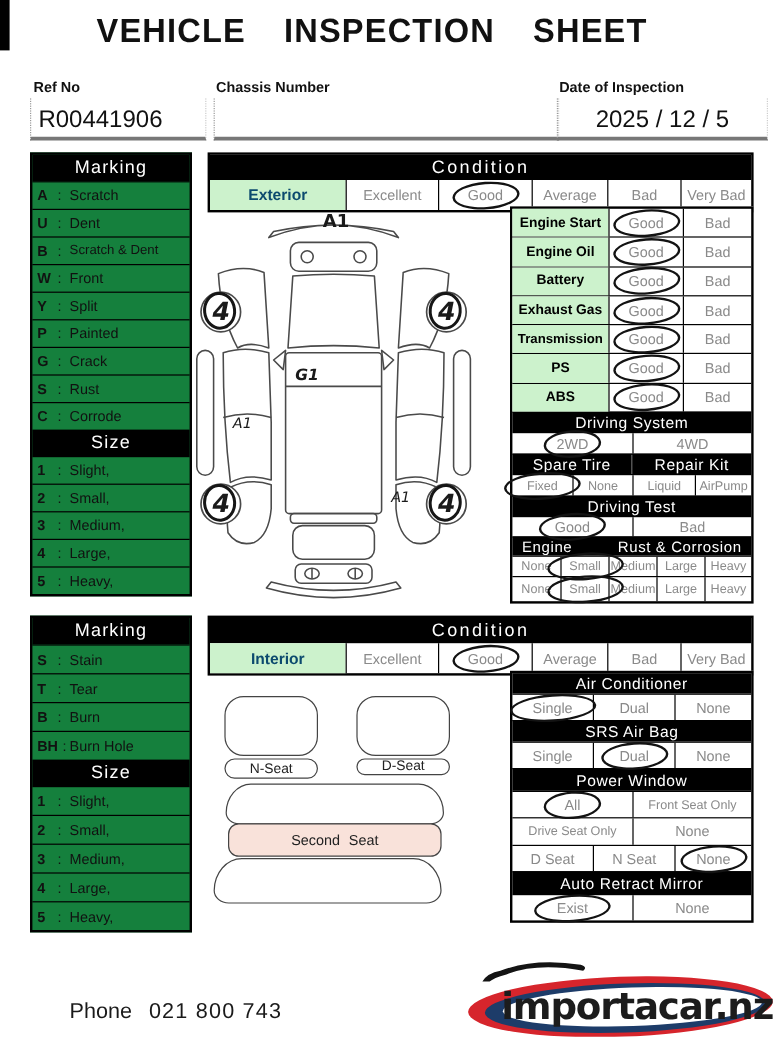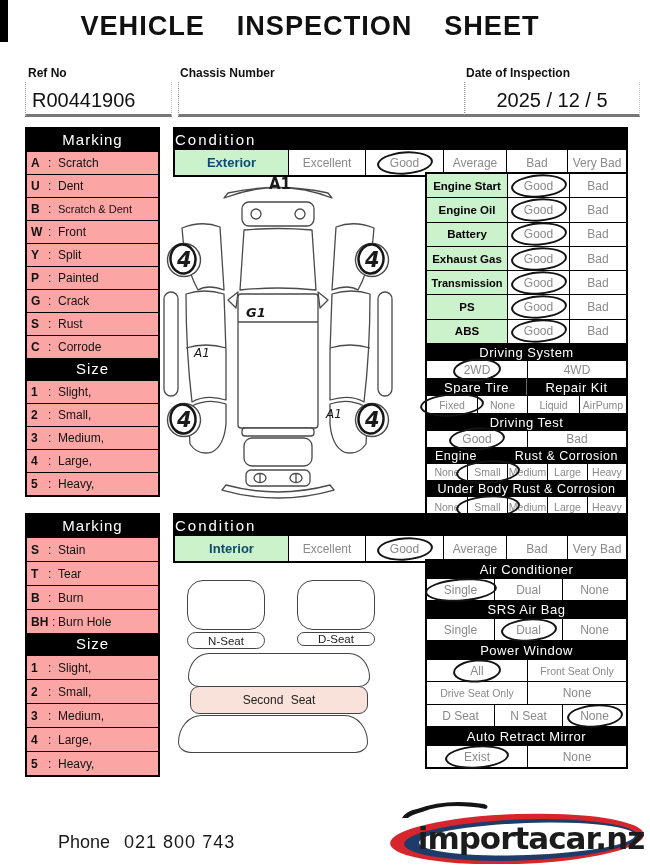--- a/index.html
+++ b/index.html
@@ -7,31 +7,31 @@
         font-family:"Liberation Sans",sans-serif;color:#111;}
   .corner-mark{position:absolute;left:0;top:0;width:8px;height:42px;background:#000;}
   .sheet-title{position:absolute;left:0;right:30px;top:10px;text-align:center;
         font-size:28px;font-weight:800;letter-spacing:1px;word-spacing:24px;transform:scaleX(.97);}
   .fld-label{position:absolute;font-size:12px;font-weight:bold;}
   .vbox{position:absolute;height:30px;border-bottom:3px solid #777;border-left:1px dotted #999;
         border-right:1px dotted #ccc;font-size:20px;display:flex;align-items:flex-end;padding:0 6px 2px;}
   .vbox.center{justify-content:center;}
 
   
-  .ltable{position:absolute;width:135px;border:2px solid #000;background:#fca5a5;box-sizing:border-box;}
+  .ltable{position:absolute;width:135px;border:2px solid #000;background:#15803d;box-sizing:border-box;}
   .bh{background:#000;color:#fff;text-align:center;font-size:15px;height:22px;line-height:22px;letter-spacing:1px;}
   .lrow{display:flex;align-items:center;border-top:1px solid #000;font-size:12px;padding-left:4px;box-sizing:border-box;}
   .lrow .code{width:17px;font-weight:bold;}
   .lrow .colon{width:10px;}
   .ext .lrow{height:23px;}
   .int .lrow{height:24px;}
 
   
   .cond{position:absolute;width:455px;border:2px solid #000;box-sizing:border-box;background:#fff;}
-  .cond-h{background:#000;color:#fff;text-align:left;font-size:15px;letter-spacing:2px;height:21px;line-height:21px;}
+  .cond-h{background:#000;color:#fff;text-align:center;font-size:15px;letter-spacing:2px;height:21px;line-height:21px;}
   .cond-row{display:flex;height:25px;}
   .cell{display:flex;align-items:center;justify-content:center;border-left:1px solid #000;box-sizing:border-box;
         font-size:12px;color:#8a8a8a;}
   .cell:first-child{border-left:none;}
   .cell.name{background:var(--cell-green,#ccf2cc);color:#0c4a6e;font-weight:bold;font-size:13px;}
 
   
   .rcol{position:absolute;width:203px;border:2px solid #000;box-sizing:border-box;background:#fff;}
   .rrow{display:flex;border-top:1px solid #000;}
   .rrow:first-child{border-top:none;}
@@ -286,21 +286,20 @@
       <span>Rust &amp; Corrosion</span>
     </div>
     <div class="rrow" style="height:16px">
       <div class="cell sm" style="width:40px">None</div>
       <div class="cell sm marked" style="width: 40px; --w: 60px;">Small</div>
       <div class="cell sm" style="width:40px">Medium</div>
       <div class="cell sm" style="width:40px">Large</div>
       <div class="cell sm" style="flex:1">Heavy</div>
     </div>
 
-    <div class="rhdr" style="height:15px;font-size:12.5px">Under Body Rust &amp; Corrosion</div>
     <div class="rrow" style="height:20px">
       <div class="cell sm" style="width:40px">None</div>
       <div class="cell sm marked" style="width: 40px; --w: 60px;">Small</div>
       <div class="cell sm" style="width:40px">Medium</div>
       <div class="cell sm" style="width:40px">Large</div>
       <div class="cell sm" style="flex:1">Heavy</div>
     </div>
   </div>
 
   <div class="ltable int" style="left:25px;top:513px">

